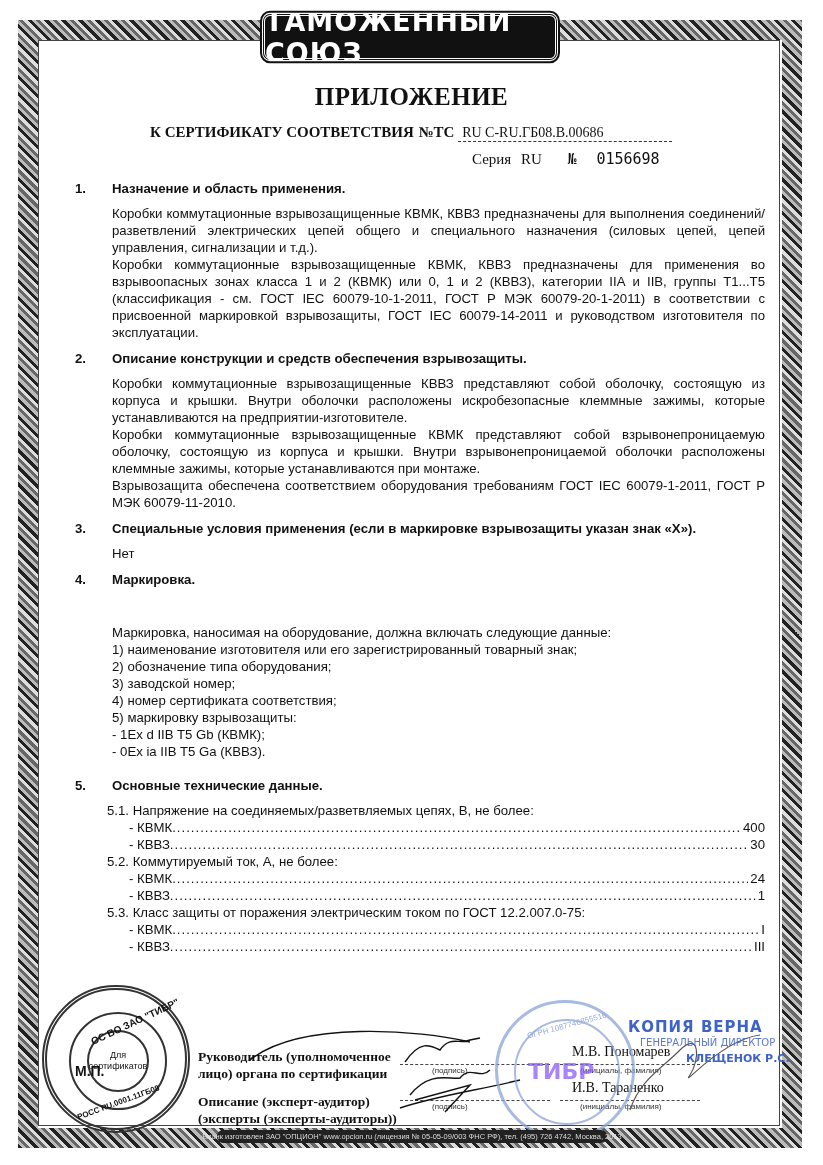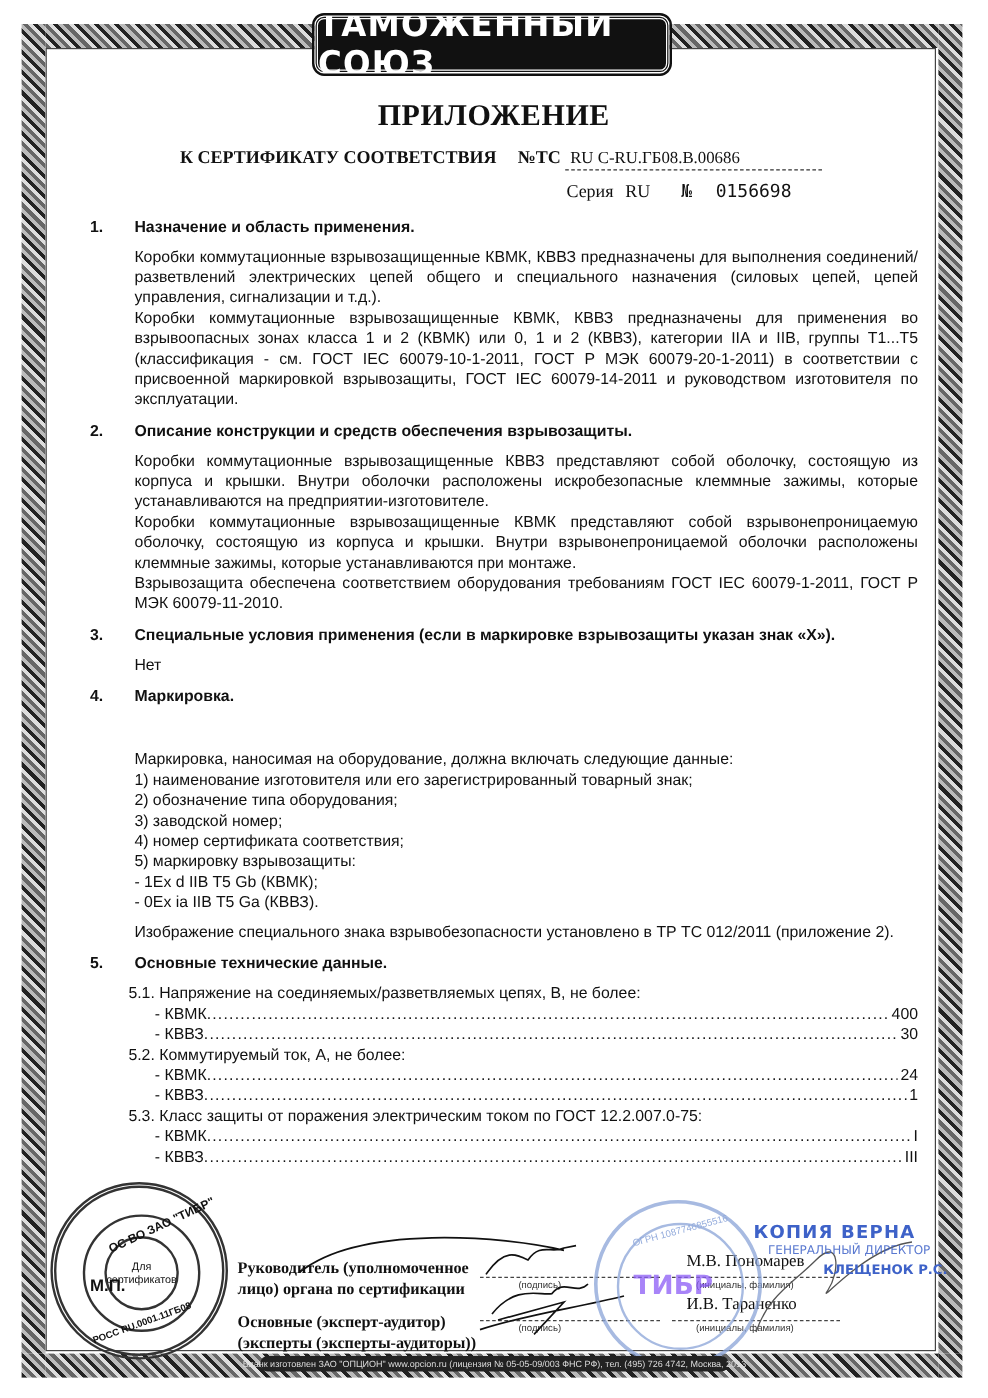--- a/index.html
+++ b/index.html
@@ -102,21 +102,21 @@
 
 <div class="frame"></div>
 <div class="frame-inner"></div>
 
 <div class="banner">ТАМОЖЕННЫЙ СОЮЗ</div>
 
 <div class="title">ПРИЛОЖЕНИЕ</div>
 
 <div class="cert-line">
   <span>К СЕРТИФИКАТУ СООТВЕТСТВИЯ</span>
-  <span style="margin-left:14px">№ТС</span>
+  <span style="margin-left:1px">№ТС</span>
   <span class="cert-no">RU C-RU.ГБ08.В.00686</span>
 </div>
 
 <div class="series">
   <span>Серия</span>
   <span class="ser">RU</span>
   <span class="num">№</span>
   <span class="num" style="margin-left:16px">0156698</span>
 </div>
 
@@ -160,23 +160,20 @@
     <div>Маркировка, наносимая на оборудование, должна включать следующие данные:</div>
     <div>1) наименование изготовителя или его зарегистрированный товарный знак;</div>
     <div>2) обозначение типа оборудования;</div>
     <div>3) заводской номер;</div>
     <div>4) номер сертификата соответствия;</div>
     <div>5) маркировку взрывозащиты:</div>
     <div>- 1Ex d IIB T5 Gb (КВМК);</div>
     <div>- 0Ex ia IIB T5 Ga (КВВЗ).</div>
   </div>
   <div style="height:8px"></div>
-  <div class="para">
-    <p>Изображение специального знака взрывобезопасности установлено в ТР ТС 012/2011 (приложение 2).</p>
-  </div>
   <div class="gap"></div>
 
   <div class="sec-h">
     <span class="n">5.</span>
     <span>Основные технические данные.</span>
   </div>
   <div class="tech">
     <div class="row">
         <span>5.1. Напряжение на соединяемых/разветвляемых цепях, В, не более:</span>
       </div>
@@ -225,21 +222,21 @@
   <div class="rim-text" style="left:40px;top:26px;transform:rotate(-25deg)">ОС ВО ЗАО "ТИБР"</div>
   <div class="rim-text" style="left:28px;top:108px;font-size:8px;transform:rotate(-20deg)">РОСС RU.0001.11ГБ08</div>
 </div>
 <div class="mp">М.П.</div>
 
 <div class="sig-block">
   <div>Руководитель (уполномоченное</div>
   <div>лицо) органа по сертификации</div>
 </div>
 <div class="sig-block" style="top:1093px">
-  <div>Основные (эксперт-аудитор)</div>
+  <div>Описание (эксперт-аудитор)</div>
   <div>(эксперты (эксперты-аудиторы))</div>
 </div>
 
 <div class="sig-line" style="left:400px;top:1064px;width:150px"></div>
 <div class="sig-caption" style="left:432px;top:1066px">(подпись)</div>
 <div class="sig-line" style="left:400px;top:1100px;width:150px"></div>
 <div class="sig-caption" style="left:432px;top:1102px">(подпись)</div>
 
 <div class="name" style="left:572px;top:1044px">М.В. Пономарев</div>
 <div class="sig-line" style="left:560px;top:1064px;width:140px"></div>

